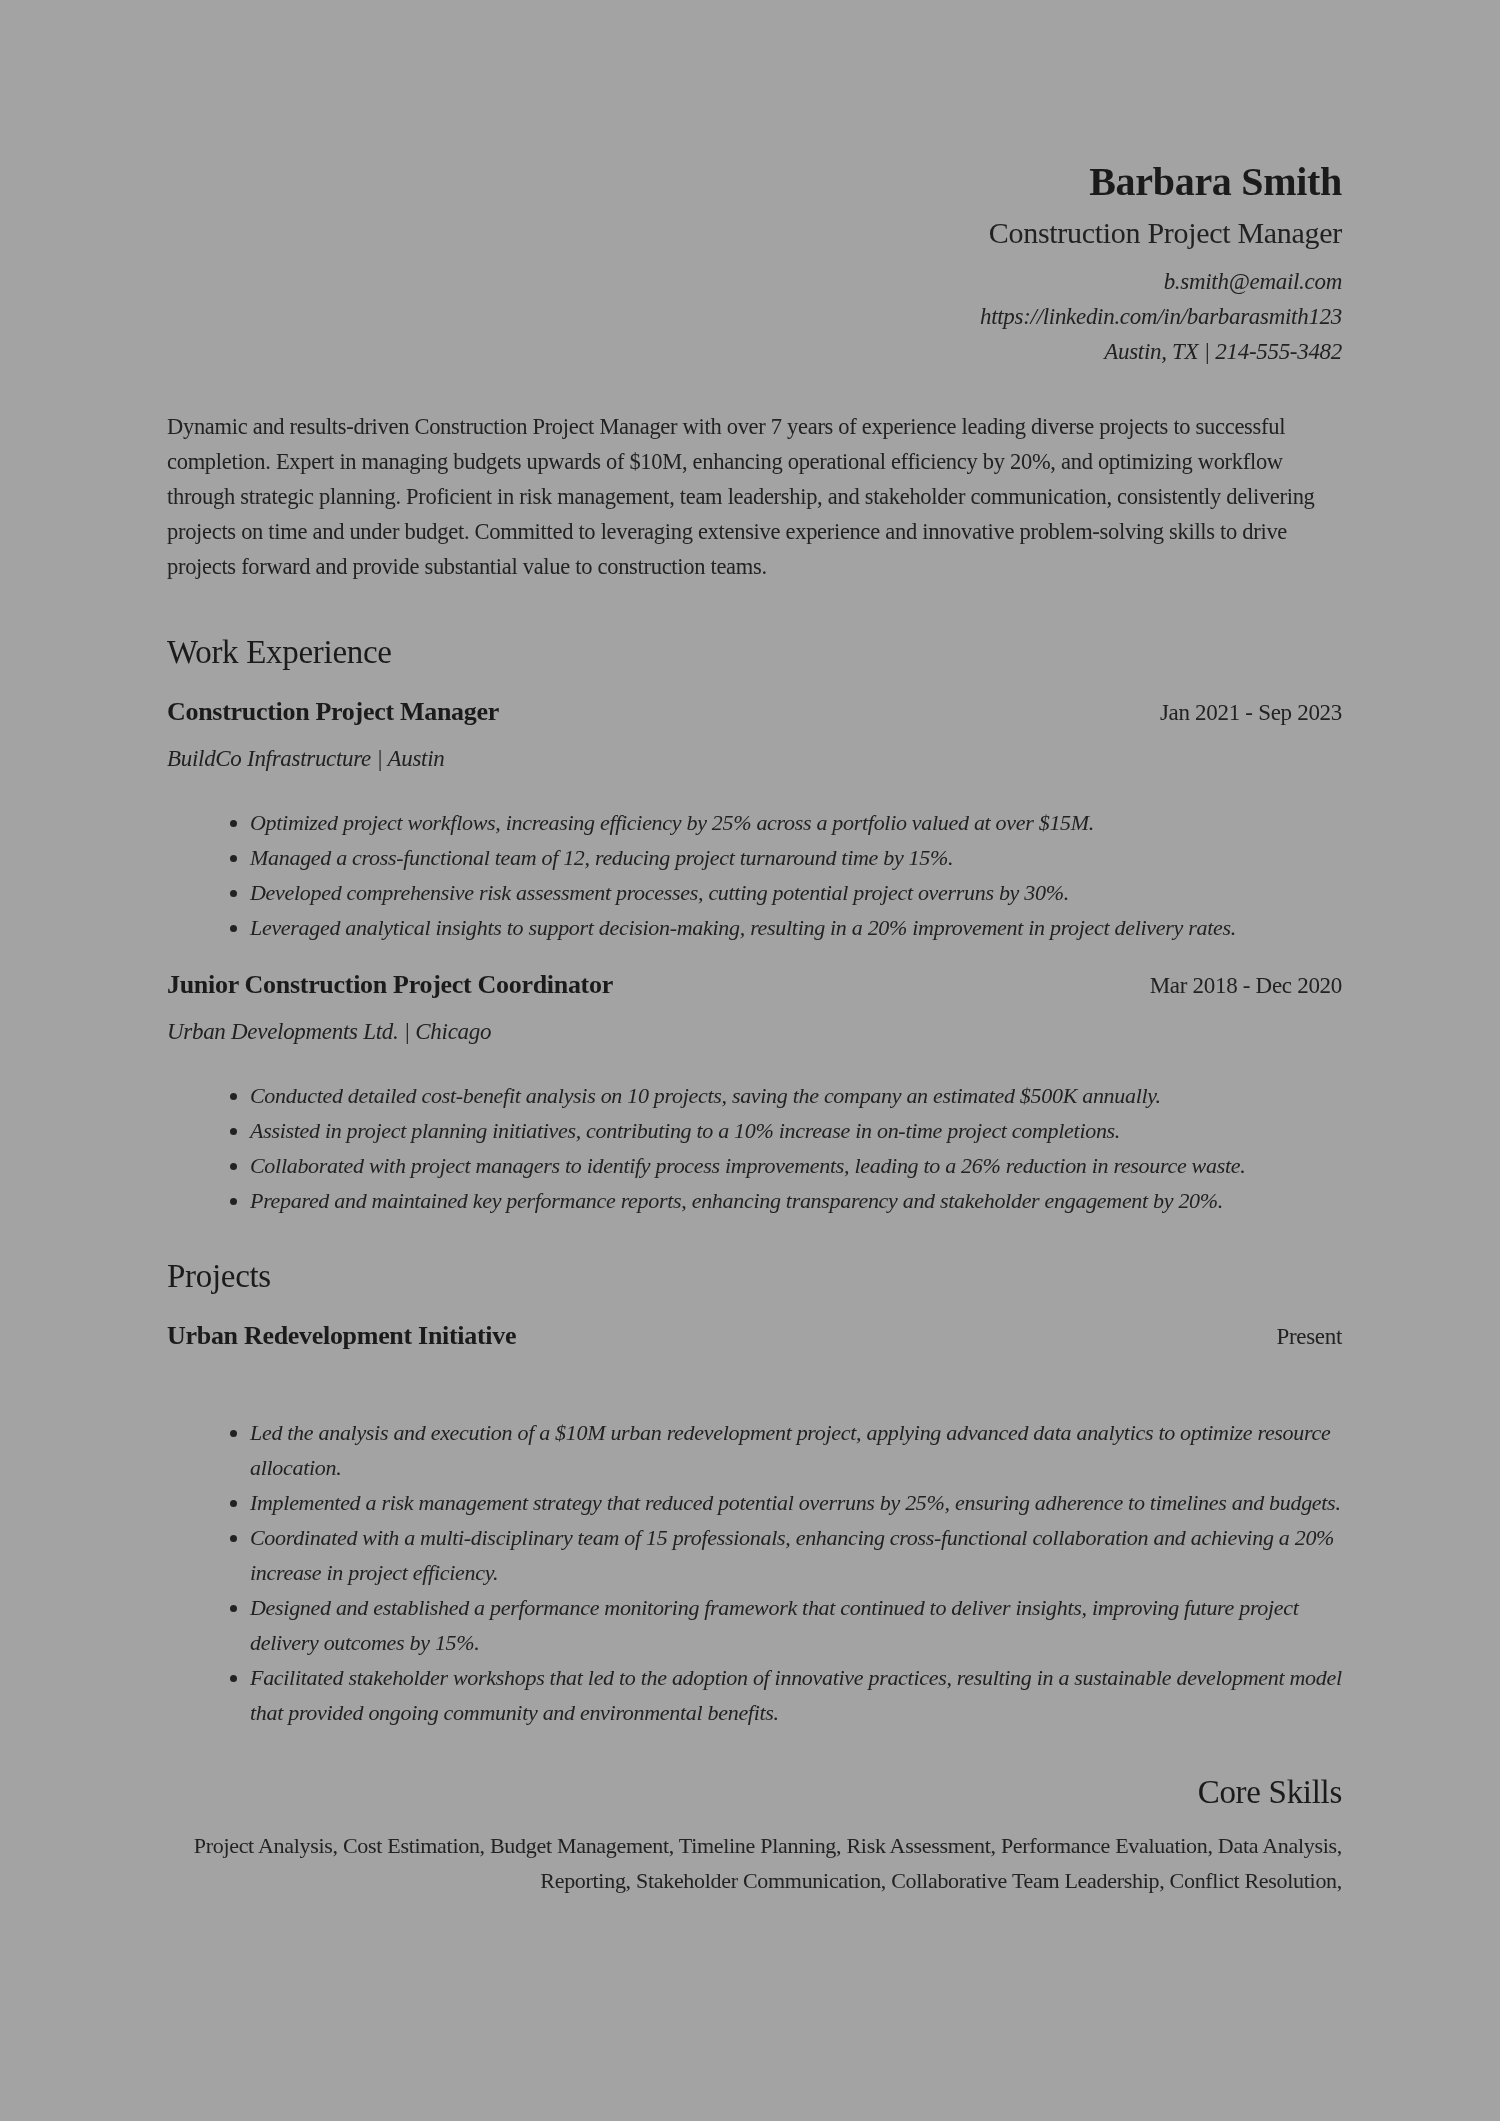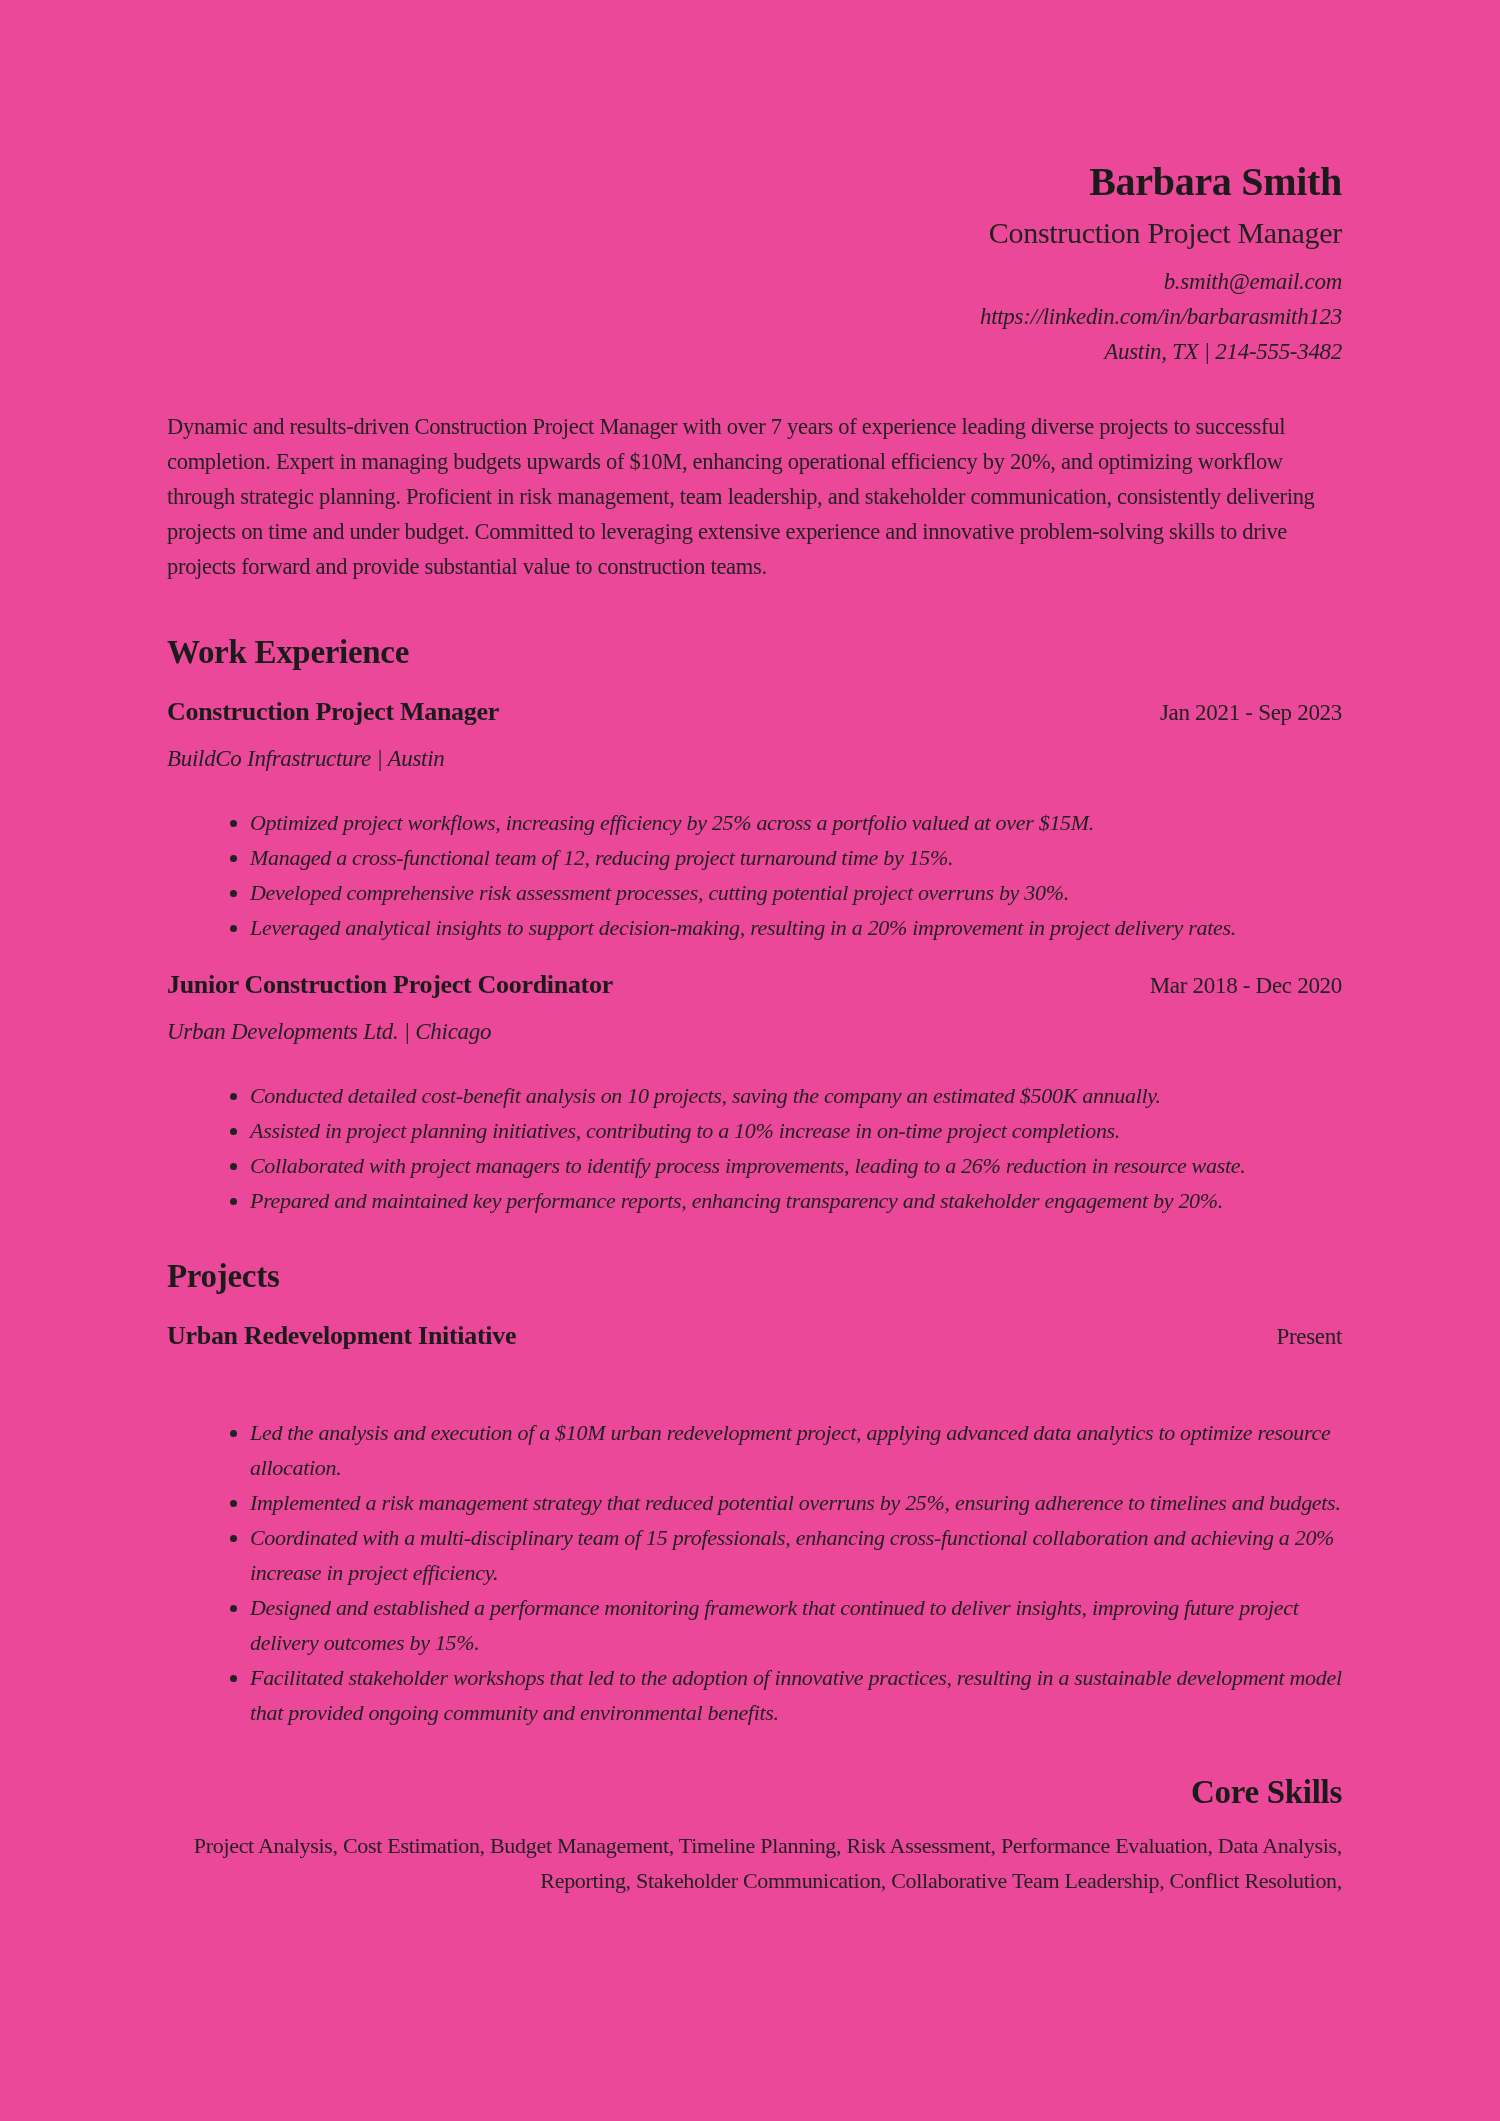--- a/index.html
+++ b/index.html
@@ -1,21 +1,21 @@
 <!DOCTYPE html>
 <html><head>
 <meta charset="utf-8">
 <style>
   html, body { margin: 0; padding: 0; background: #ffffff; }
   .page {
     position: relative;
     width: 1500px;
     height: 2121px;
     box-sizing: border-box;
-    background: #ec4899;
+    background: #a3a3a3;
     padding: 158px 158px 0 167px;
     color: #222222;
     font-family: "Liberation Serif", "DejaVu Serif", serif;
     font-size: 22px;
     line-height: 35px;
     letter-spacing: -0.3px;
     overflow: hidden;
   }
   .resume-header { text-align: right; }
   .person-name {
@@ -32,21 +32,21 @@
     margin-top: 8px;
   }
   .contact-block { margin-top: 12px; font-style: italic; font-size: 23px; }
   .contact-line { line-height: 35px; }
 
   .summary { margin-top: 40px; font-size: 22.5px; }
 
   .section-heading {
     font-size: 33px;
     line-height: 40px;
-    font-weight: 700;
+    font-weight: 400;
     color: #1b1b1b;
     margin: 0;
   }
   .section-work { margin-top: 48px; }
   .section-projects { margin-top: 38px; }
   .section-skills { margin-top: 42px; text-align: right; }
 
   .entry { margin-top: 24px; }
   .entry-header {
     display: flex;

